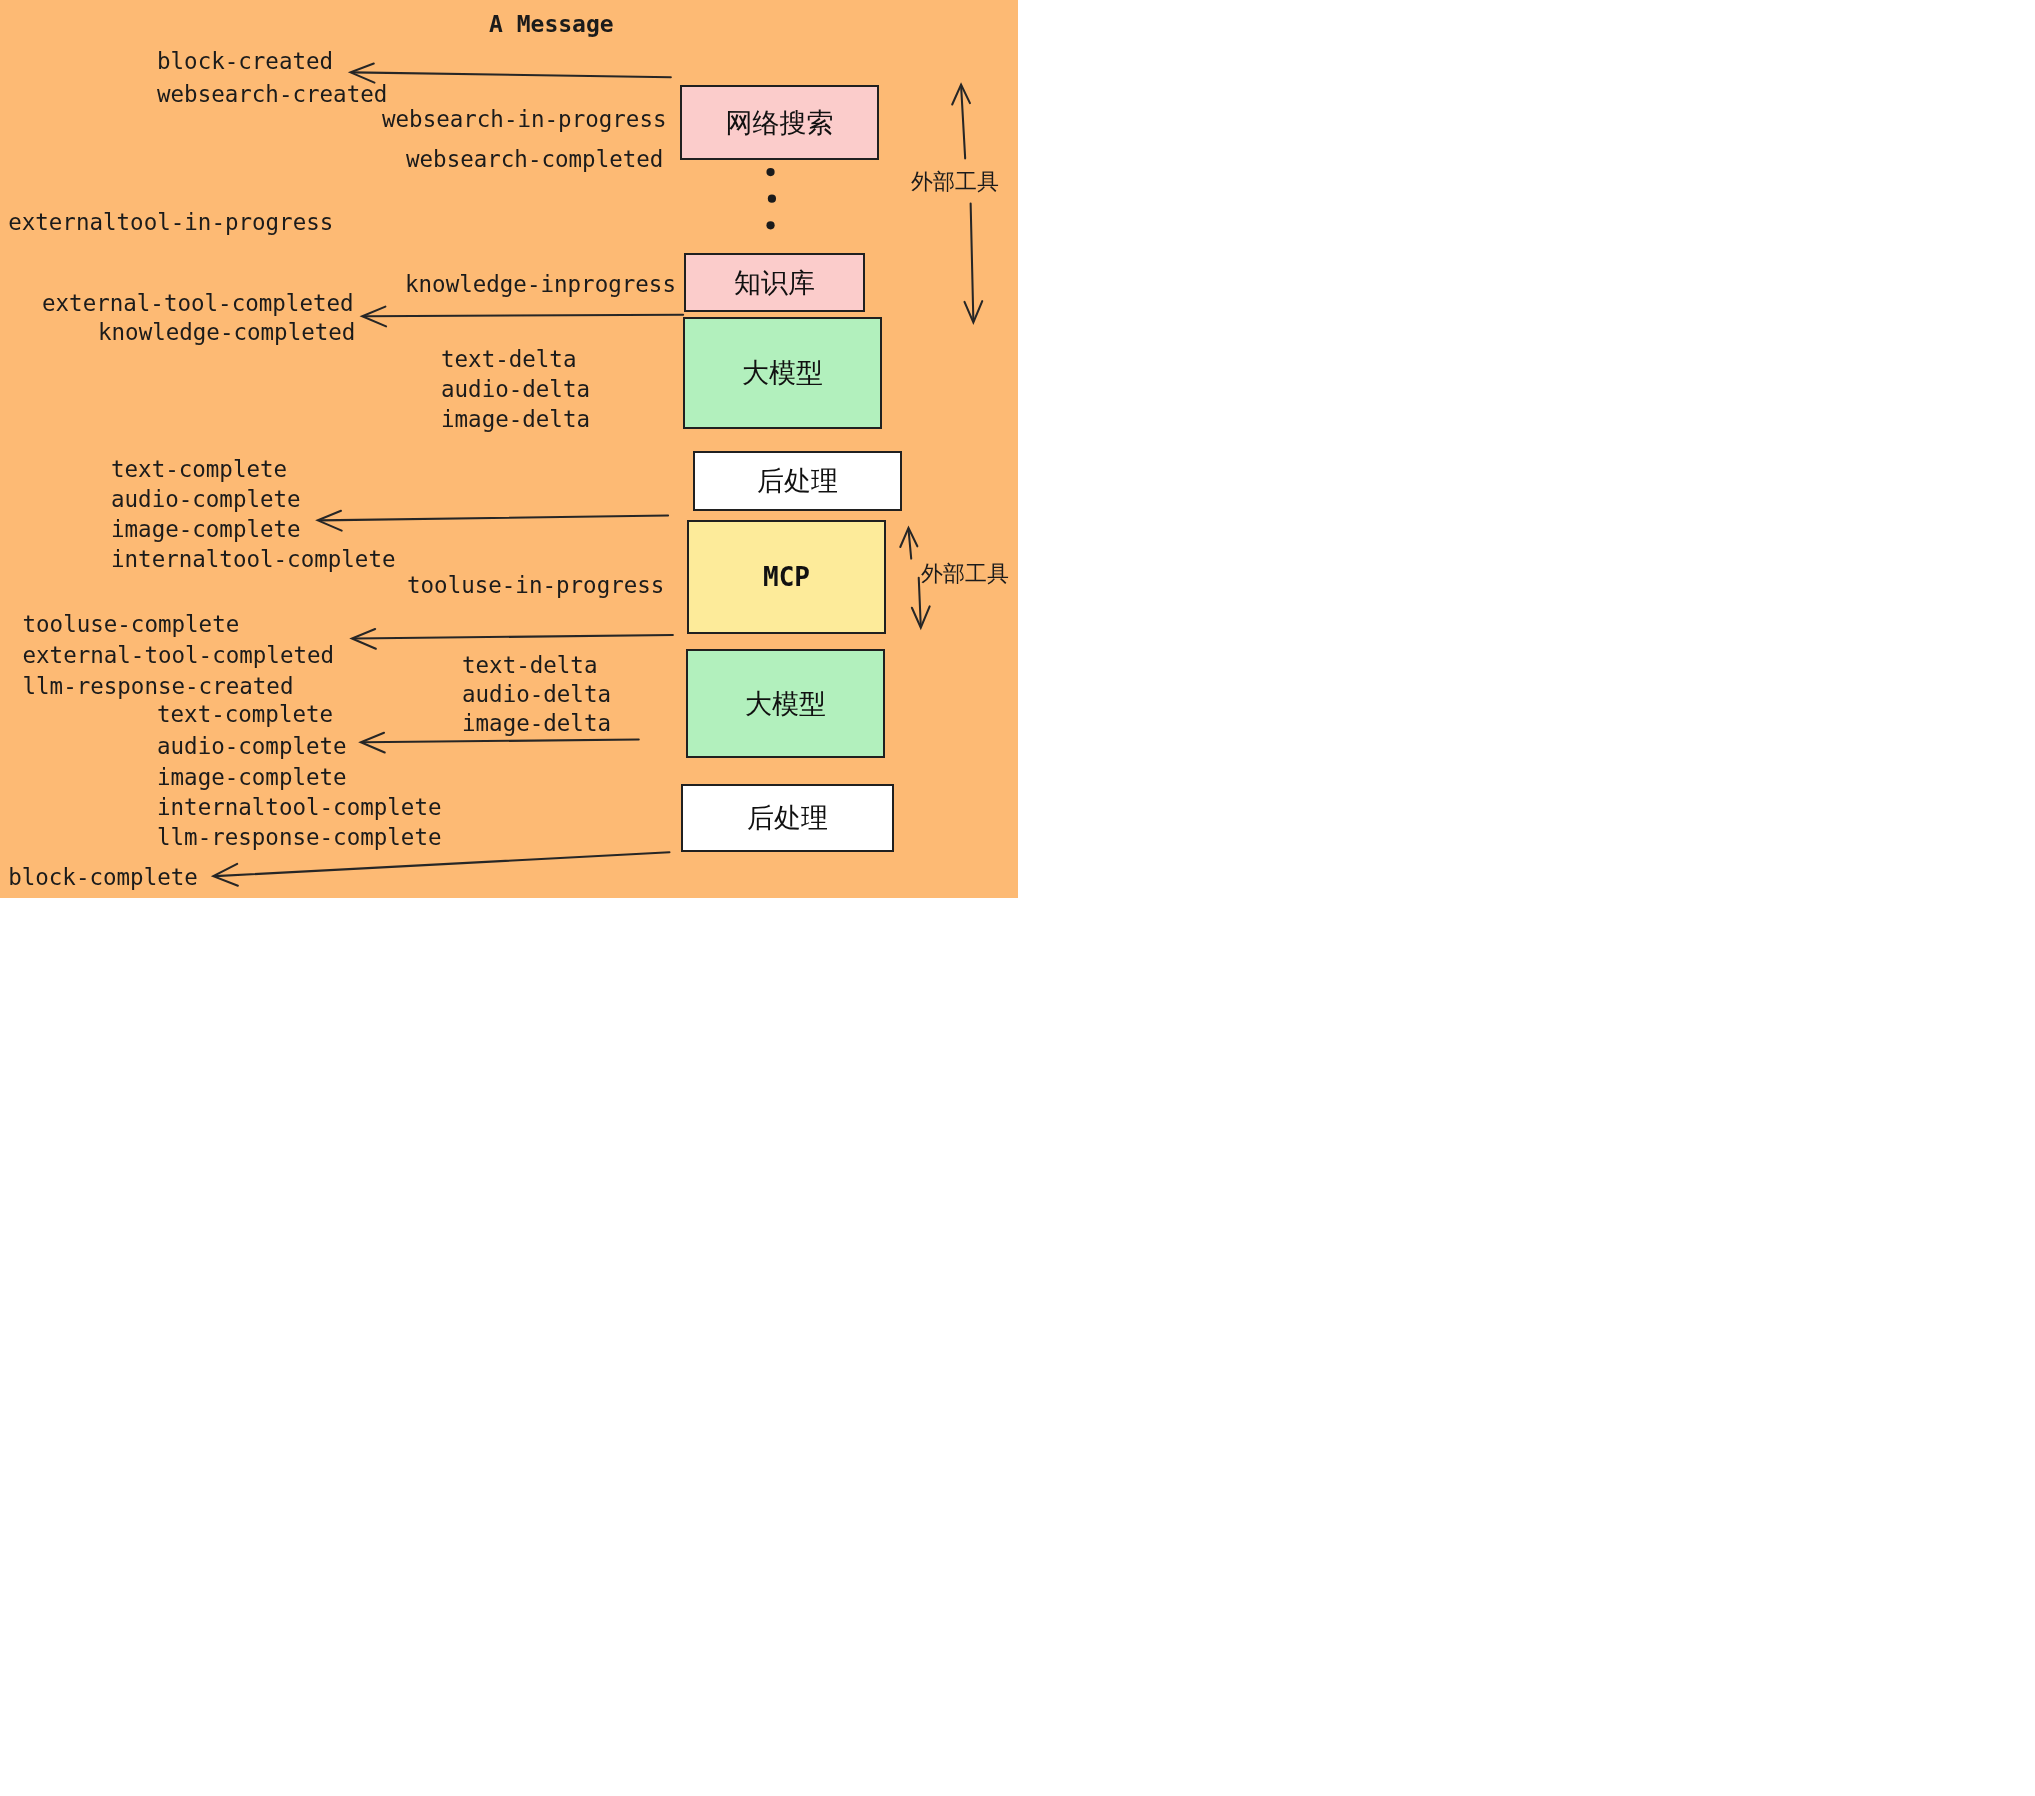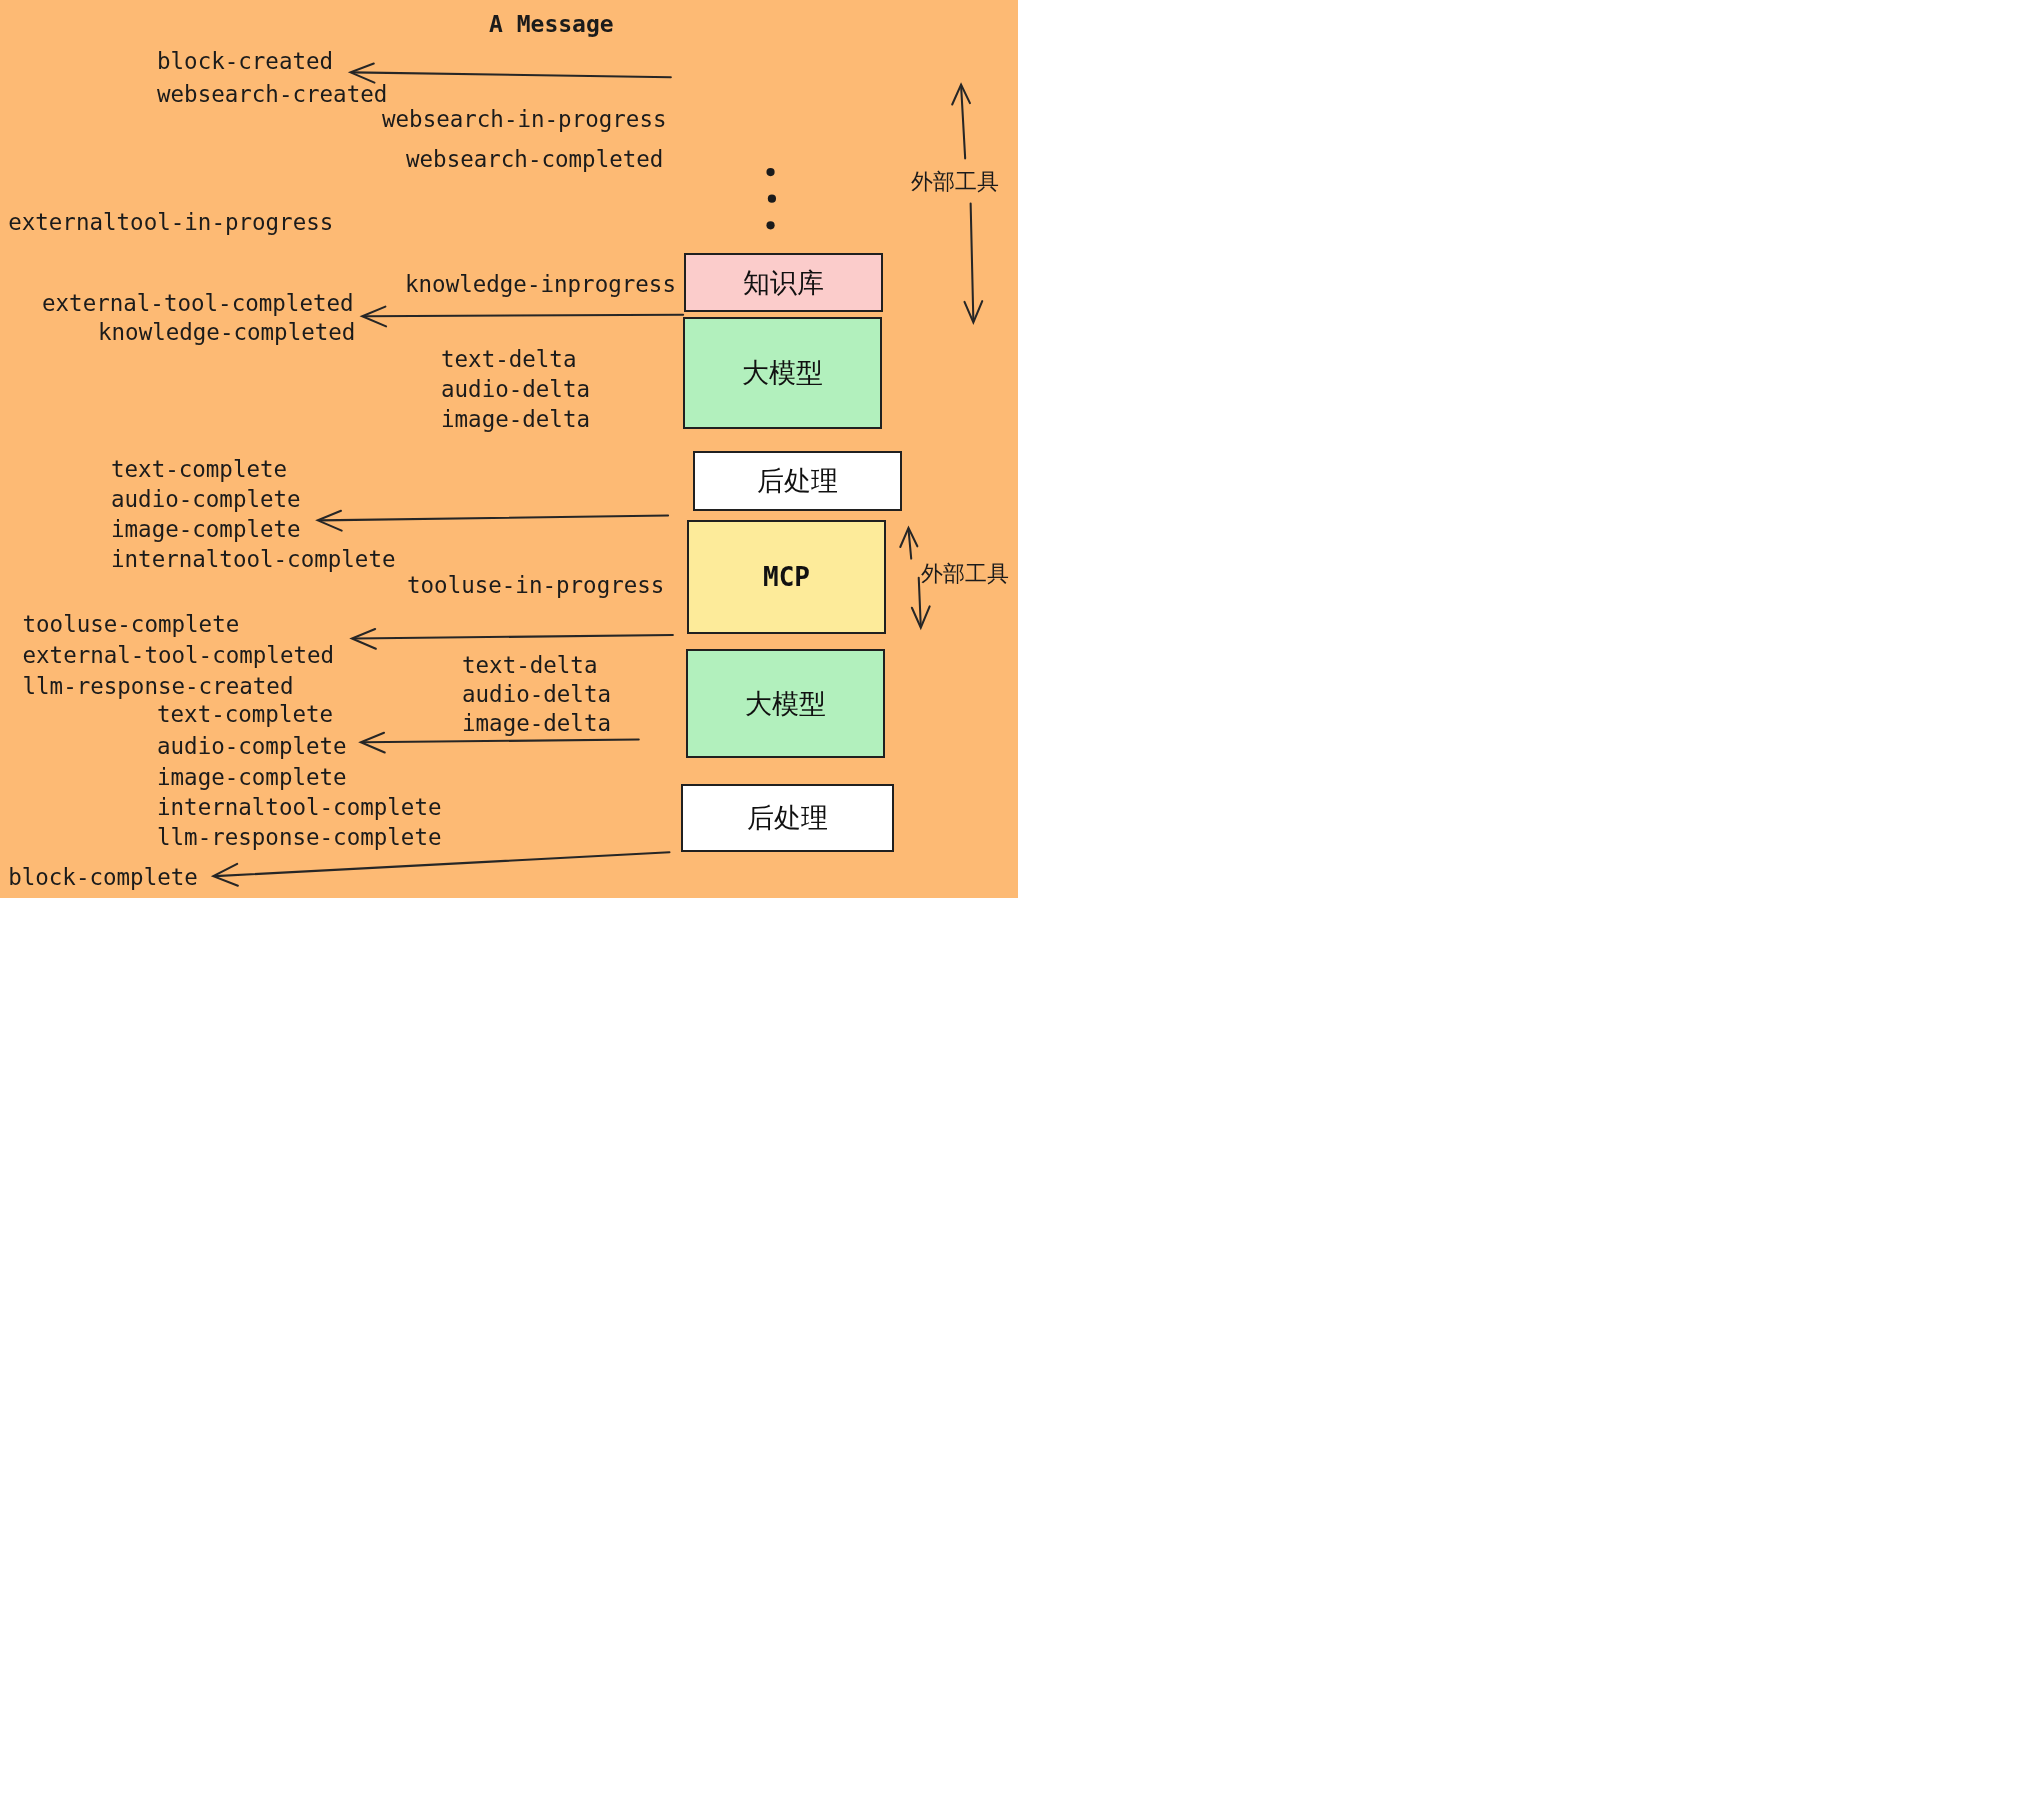--- a/index.html
+++ b/index.html
@@ -133,22 +133,25 @@
   <div class="evt" style="left:157px;top:703px;">text-complete</div>
   <div class="evt" style="left:462px;top:654px;">text-delta</div>
   <div class="evt" style="left:462px;top:683px;">audio-delta</div>
   <div class="evt" style="left:462px;top:712px;">image-delta</div>
   <div class="evt" style="left:157px;top:735px;">audio-complete</div>
   <div class="evt" style="left:157px;top:766px;">image-complete</div>
   <div class="evt" style="left:157px;top:796px;">internaltool-complete</div>
   <div class="evt" style="left:157px;top:826px;">llm-response-complete</div>
   <div class="evt" style="left:8.2px;top:866px;">block-complete</div>
 
+  <div class="box" style="left: 680px; top: 85px; width: 199px; height: 75px; background-color: rgb(251, 204, 203);">
+    <span>网络搜索</span>
+  </div>
 
-  <div class="box" style="left: 684px; top: 253px; width: 199px; height: 59px; background-color: rgb(251, 204, 203);">
+  <div class="box" style="left: 684px; top: 253px; width: 181px; height: 59px; background-color: rgb(251, 204, 203);">
     <span>知识库</span>
   </div>
 
   <div class="box" style="left: 683px; top: 317px; width: 199px; height: 112px; background-color: rgb(178, 240, 189);">
     <span>大模型</span>
   </div>
 
   <div class="box" style="left: 693px; top: 451px; width: 209px; height: 60px; background-color: rgb(255, 255, 255);">
     <span>后处理</span>
   </div>

